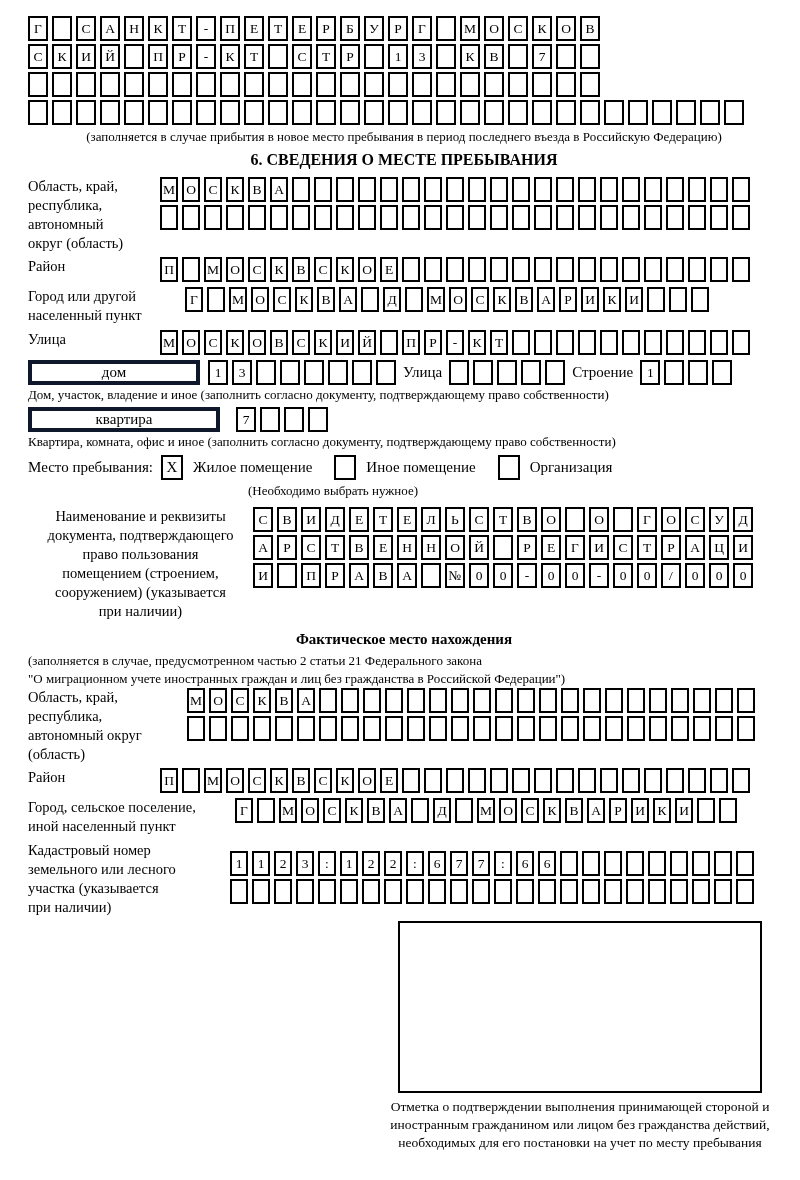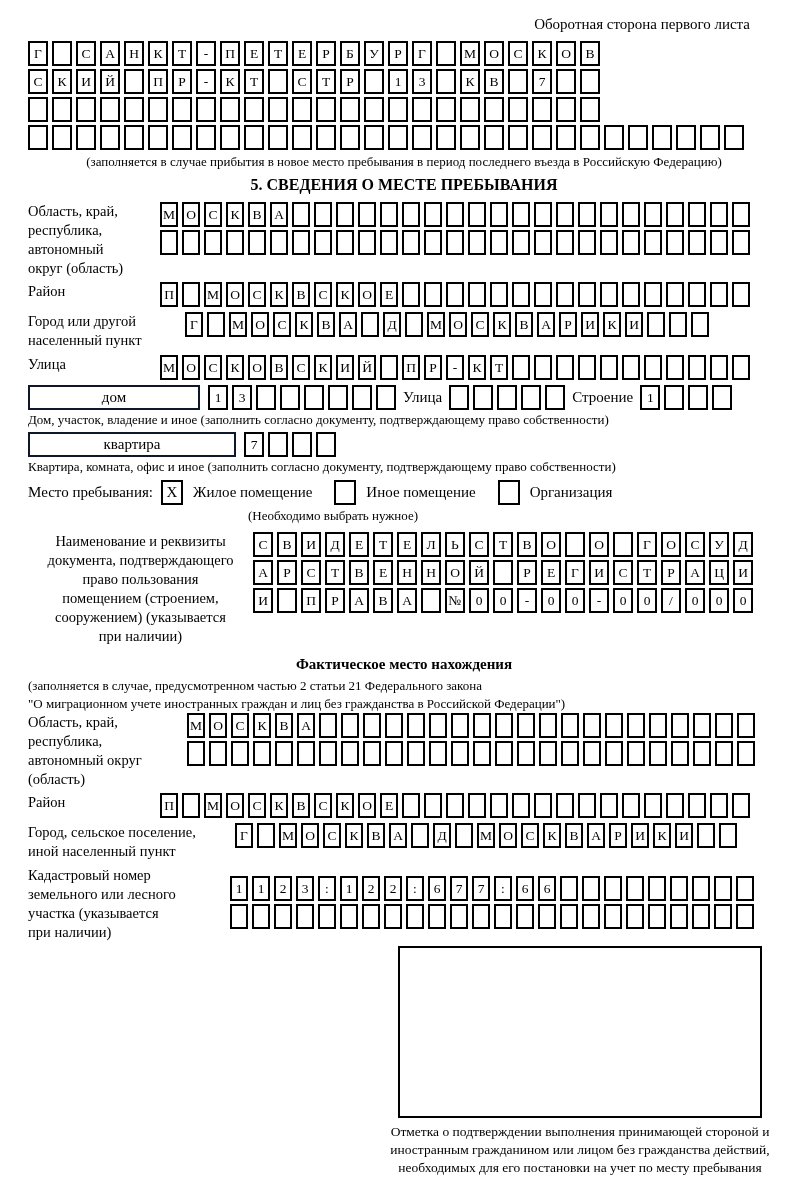--- a/index.html
+++ b/index.html
@@ -13,40 +13,39 @@
   .cellcol{display:flex;flex-direction:column;}
   .cellrow{display:flex;gap:4px;margin-bottom:3px;}
   .cell{width:18px;height:25px;border:2px solid #000;box-sizing:border-box;display:flex;align-items:center;justify-content:center;font-size:13.5px;flex-shrink:0;background:#fff;}
   .lg .cell{width:20px;}
   .mb0{margin-bottom:0;}
   .center-note{text-align:center;font-size:13px;margin:4px 0 6px;}
   .sec-title{text-align:center;font-weight:bold;font-size:16px;margin:4px 0 8px;}
   .fieldgap{margin-bottom:5px;}
   .caption{font-size:13px;margin:1px 0 4px;}
   .domrow{display:flex;align-items:center;margin:3px 0 2px;}
-  .namebox{height:25px;border:2px solid #0f172a;box-sizing:border-box;display:flex;align-items:center;justify-content:center;font-size:15px;flex-shrink:0;font-family:Liberation Serif, serif;}
-  .bw172{width:172px;margin-right:8px;} .bw208{width:208px;margin-right:8px;}
+  .namebox{height:25px;border:4px solid #0f172a;box-sizing:border-box;display:flex;align-items:center;justify-content:center;font-size:15px;flex-shrink:0;font-family:Liberation Serif, serif;}
+  .bw172{width:172px;margin-right:8px;} .bw208{width:192px;margin-right:16px;}
   .inline-label{font-size:15px;margin:0 7px;white-space:nowrap;}
   .mestorow{display:flex;align-items:center;font-size:15px;margin-top:5px;}
   .mesto-label{margin-right:8px;}
   .checkbox{width:22px;height:25px;border:2px solid #000;box-sizing:border-box;display:inline-flex;align-items:center;justify-content:center;font-size:15px;flex-shrink:0;}
   .opt-label{margin:0 22px 0 10px;}
   .mesto-note{font-size:13px;margin:3px 0 8px 120px;width:370px;text-align:center;}
   .fact-title{text-align:center;font-weight:bold;font-size:15px;margin:10px 0 4px;}
   .fact-sub{text-align:left;font-size:13px;line-height:18px;white-space:pre-line;margin-bottom:0;}
   .mt10{margin-top:10px;}
   .stamp-box{width:364px;height:172px;border:2px solid #000;box-sizing:border-box;margin:4px 0 5px 370px;background:#fff;}
   .stamp-caption{margin-left:352px;width:400px;text-align:center;font-size:13.5px;line-height:18px;}
 </style>
 </head>
 <body>
 
 <div class="sheet">
 
-  <div class="back-note">Оборотная сторона первого листа</div>
 
   <div class="frow">
     <div class="cellcol">
       <div class="cellrow lg">
           <div class="cell">Г</div>
           <div class="cell"></div>
           <div class="cell">С</div>
           <div class="cell">А</div>
           <div class="cell">Н</div>
           <div class="cell">К</div>
@@ -150,21 +149,21 @@
       <div class="cell"></div>
       <div class="cell"></div>
       <div class="cell"></div>
       <div class="cell"></div>
       <div class="cell"></div>
       <div class="cell"></div>
       <div class="cell"></div>
     </div>
   <div class="center-note">(заполняется в случае прибытия в новое место пребывания в период последнего въезда в Российскую Федерацию)</div>
 
-  <div class="sec-title">5. СВЕДЕНИЯ О МЕСТЕ ПРЕБЫВАНИЯ</div>
+  <div class="sec-title">6. СВЕДЕНИЯ О МЕСТЕ ПРЕБЫВАНИЯ</div>
 
   <div class="frow">
     <div class="flabel w132">Область, край,
 республика,
 автономный
 округ (область)</div>
     <div class="cellcol">
       <div class="cellrow">
           <div class="cell">М</div>
           <div class="cell">О</div>

